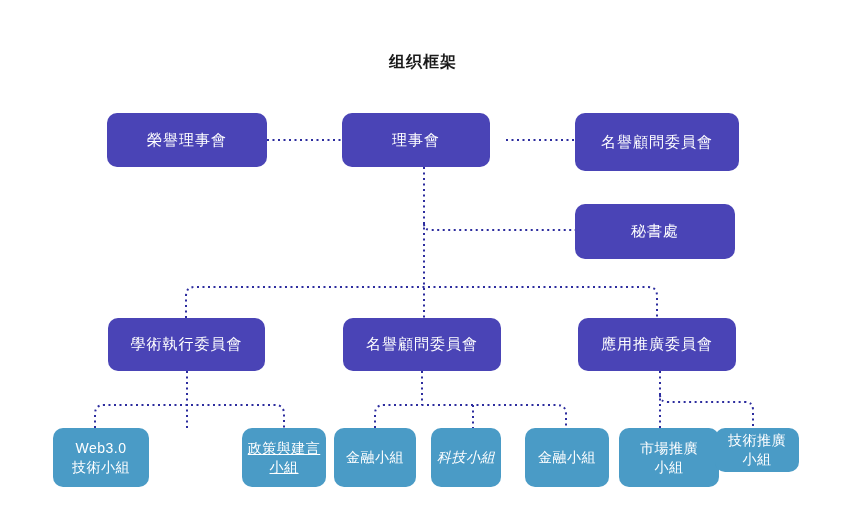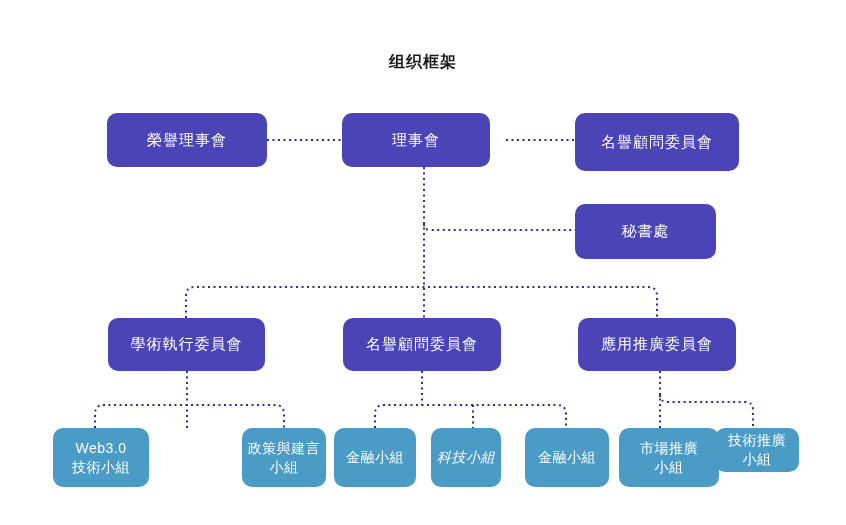--- a/index.html
+++ b/index.html
@@ -89,39 +89,39 @@
   <div class="node lvl-main" style="left:107px; top:113px; width:160px; height:54px;">
     <span class="node-label">榮譽理事會</span>
   </div>
   <div class="node lvl-main" style="left:342px; top:113px; width:148px; height:54px;">
     <span class="node-label">理事會</span>
   </div>
   <div class="node lvl-main" style="left:575px; top:113px; width:164px; height:58px;">
     <span class="node-label">名譽顧問委員會</span>
   </div>
 
-  <div class="node lvl-main" style="left:575px; top:204px; width:141px; height:55px;">
+  <div class="node lvl-main" style="left:575px; top:204px; width:160px; height:55px;">
     <span class="node-label">秘書處</span>
   </div>
 
   <div class="node lvl-main" style="left:108px; top:318px; width:157px; height:53px;">
     <span class="node-label">學術執行委員會</span>
   </div>
   <div class="node lvl-main" style="left:343px; top:318px; width:158px; height:53px;">
     <span class="node-label">名譽顧問委員會</span>
   </div>
   <div class="node lvl-main" style="left:578px; top:318px; width:158px; height:53px;">
     <span class="node-label">應用推廣委員會</span>
   </div>
 
   <div class="node lvl-group" style="left:53px; top:428px; width:96px; height:59px;">
     <span class="node-label">Web3.0
 技術小組</span>
   </div>
-  <div class="node lvl-group" style="left:242px; top:428px; width:84px; height:59px;">
+  <div class="node lvl-group" style="left:242px; top:428px; width:84px; height:59px;text-decoration:underline;">
     <span class="node-label">政策與建言
 小組</span>
   </div>
   <div class="node lvl-group" style="left:334px; top:428px; width:82px; height:59px;">
     <span class="node-label">金融小組</span>
   </div>
   <div class="node lvl-group" style="left:431px; top:428px; width:70px; height:59px;font-style:italic;">
     <span class="node-label">科技小組</span>
   </div>
   <div class="node lvl-group" style="left:525px; top:428px; width:84px; height:59px;">

